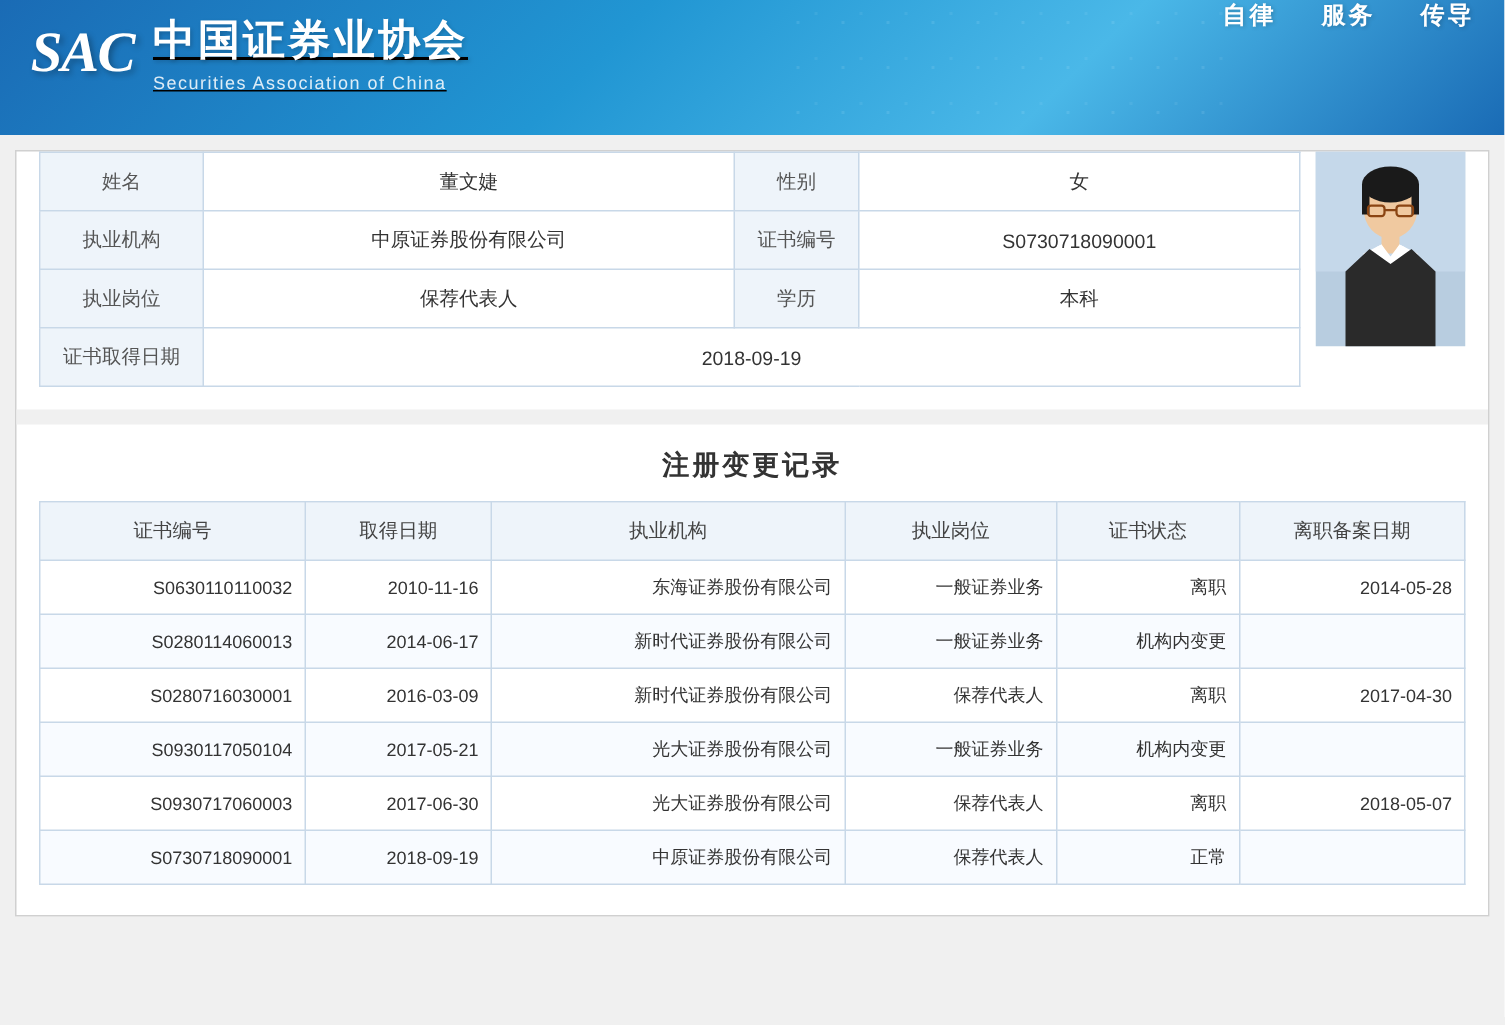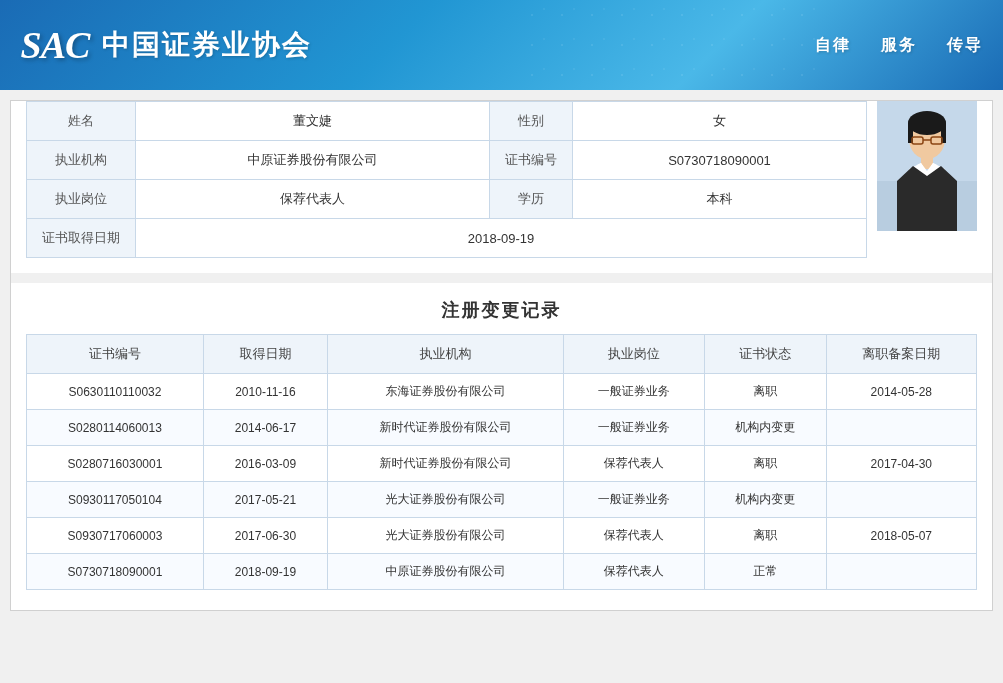--- a/index.html
+++ b/index.html
@@ -8,21 +8,21 @@
       font-size: 13px;
       background: #f0f0f0;
       width: 1003px;
     }
 
     
     .header {
       background: linear-gradient(135deg, #1a6bb5 0%, #2196d3 40%, #4ab8e8 70%, #1a6bb5 100%);
       height: 90px;
       display: flex;
-      align-items: center;
+      align-items: flex-start;
       padding: 0 20px;
       position: relative;
       overflow: hidden;
     }
     .header-logo {
       display: flex;
       align-items: center;
       gap: 12px;
     }
     .sac-logo {
@@ -38,20 +38,21 @@
       font-weight: 900;
       font-style: italic;
       letter-spacing: -1px;
       font-family: Georgia, serif;
       text-shadow: 2px 2px 4px rgba(0,0,0,0.3);
     }
     .org-name {
       display: flex;
       flex-direction: column;
       gap: 2px;
+      text-decoration: underline;
     }
     .org-name-cn {
       color: white;
       font-size: 28px;
       font-weight: bold;
       letter-spacing: 2px;
       text-shadow: 1px 1px 3px rgba(0,0,0,0.2);
     }
     .org-name-en {
       color: rgba(255,255,255,0.85);
@@ -174,41 +175,42 @@
       border: 1px solid #c8d8e8;
       padding: 10px 8px;
       text-align: center;
       color: #444;
       font-weight: normal;
       font-size: 13px;
     }
     .records-table td {
       border: 1px solid #c8d8e8;
       padding: 9px 8px;
-      text-align: center;
+      text-align: right;
       color: #333;
       font-size: 12px;
     }
     .records-table tr:nth-child(even) td {
       background: #f8fbff;
     }
     .records-table tr:nth-child(odd) td {
       background: white;
     }
   </style>
 </head>
 <body>
 
 <div class="header">
   <div class="header-logo">
     <div class="sac-logo">
       <span class="sac-text">SAC</span>
     </div>
     <div class="org-name">
       <span class="org-name-cn">中国证券业协会</span>
+      <span class="org-name-en">Securities Association of China</span>
     </div>
   </div>
   <div class="header-right">
     <div class="header-slogan">
       <span class="slogan-item">自律</span>
       <span class="slogan-item">服务</span>
       <span class="slogan-item">传导</span>
     </div>
   </div>
 </div>

